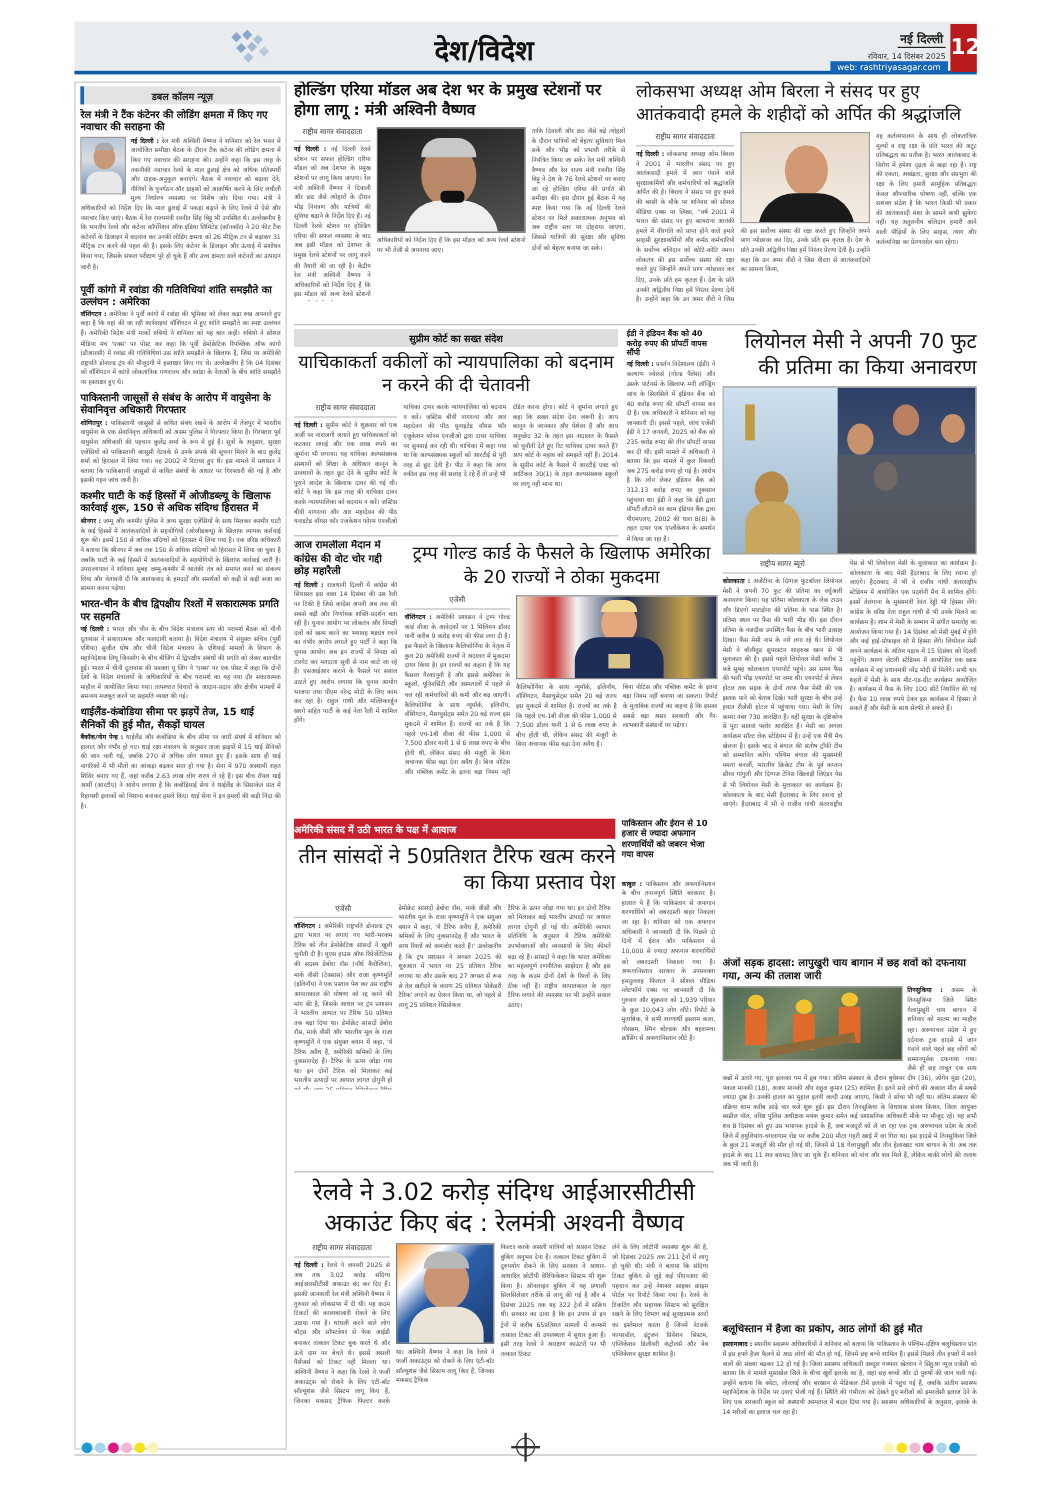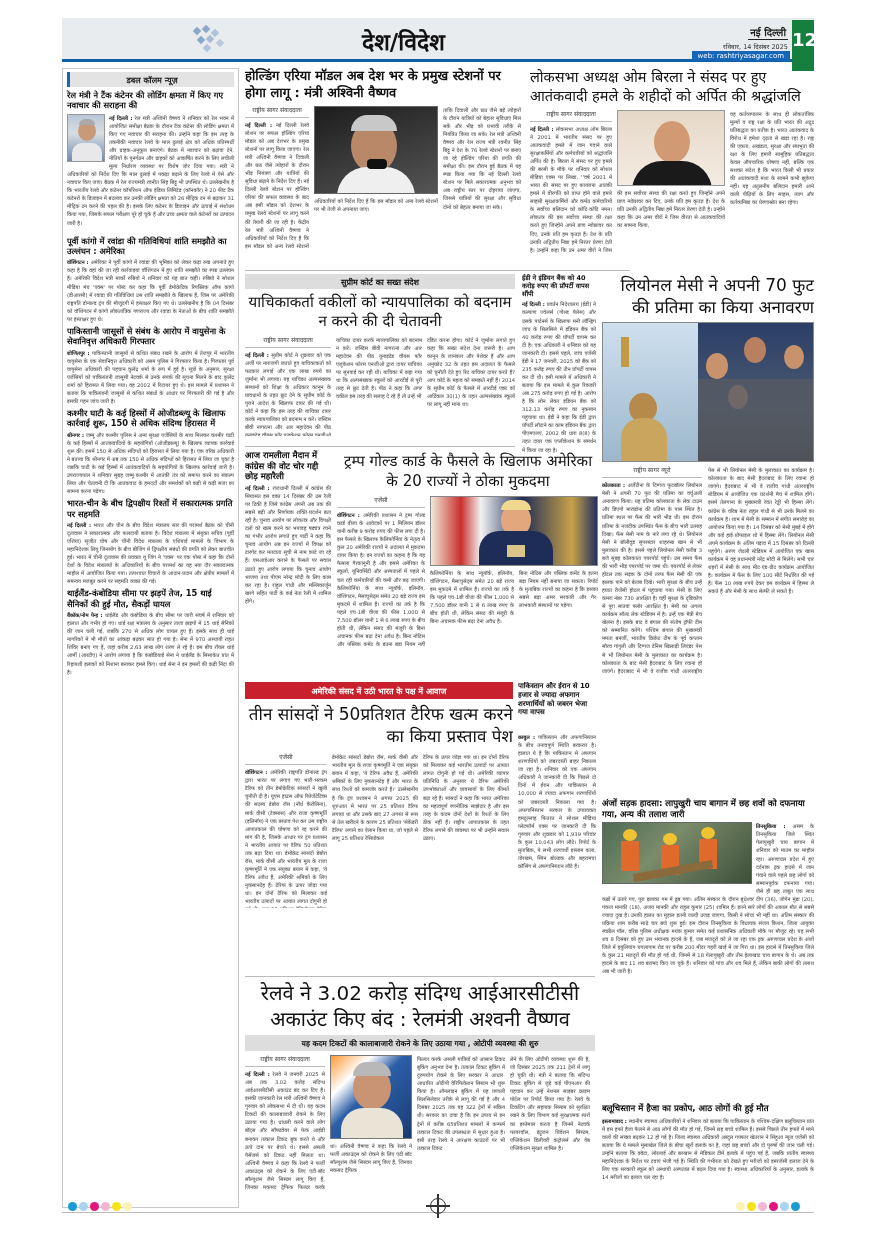--- a/index.html
+++ b/index.html
@@ -9,29 +9,29 @@
 .mast{position:absolute;left:0;top:0;width:752px;height:44px;background:#e9ecef;border-bottom:3px solid #0e5ea8}
 .mast-left{position:absolute;left:0;top:0;width:126px;height:44px;background:#1565b8;clip-path:polygon(0 0,100% 0,93% 100%,0 100%)}
 .mast-left .brand{position:absolute;left:20px;top:7px;color:#fff;font-size:21px;font-weight:bold;letter-spacing:.5px}
 .mast-dots{position:absolute;left:130px;top:6px;width:40px;height:30px}
 .mast-dots span{position:absolute;width:6px;height:6px;background:#8aa7c9;transform:rotate(45deg)}
 .mast-section{position:absolute;left:300px;top:7px;font-size:23px;font-weight:bold;color:#111}
 .mast-right{position:absolute;right:26px;top:3px;text-align:right}
 .mast-city{font-size:10px;font-weight:bold;color:#222;border-bottom:1px solid #222;display:inline-block;padding:0 2px}
 .mast-date{font-size:6.5px;color:#333;margin-top:2px}
 .mast-web{position:absolute;right:24px;top:33px;font-size:7px;color:#fff;background:#1565b8;padding:1px 6px}
-.pgno{position:absolute;right:0;top:2px;width:22px;height:51px;background:#15803d;color:#fff;font-size:18px;font-weight:bold;text-align:left;line-height:40px}
+.pgno{position:absolute;right:0;top:2px;width:22px;height:40px;background:#b91c1c;color:#fff;font-size:18px;font-weight:bold;text-align:left;line-height:40px}
 .col{position:absolute}
 .h{font-weight:bold;color:#111;line-height:1.25}
 .body{font-size:5.2px;line-height:1.55;color:#444;text-align:justify}
 .body .lead{font-weight:bold;color:#111}
 .sep{position:absolute;background:#bbb}
 .boxed{border:1px solid #c9c9c9}
 .band-gray{background:#ddd;text-align:center;font-weight:bold;color:#111}
-.band-red{background:#c8202d;color:#fff;text-align:center;font-weight:bold}
+.band-red{background:#c8202d;color:#fff;font-weight:bold}
 .byline{font-size:6px;text-align:center;color:#333;border-bottom:1px solid #bbb;padding-bottom:3px}
 .regmarks{position:absolute;top:1202px;display:flex;gap:2px}
 .regmarks span{width:9px;height:9px;border-radius:50%}
 .cross{position:absolute;top:1198px;left:430px;width:16px;height:16px;border:1.5px solid #333;border-radius:50%}
 .cross:before{content:"";position:absolute;left:-5px;top:6px;width:24px;height:1.5px;background:#333}
 .cross:after{content:"";position:absolute;left:6px;top:-5px;width:1.5px;height:24px;background:#333}
 </style>
 </head>
 <body>
 
@@ -242,21 +242,20 @@
       <div style="position:absolute;left:96px;top:16px;width:18px;height:30px;background:#e06a2c"></div>
       <div style="position:absolute;left:30px;top:44px;width:80px;height:8px;background:#8b6a3c;transform:rotate(-10deg)"></div>
     </div>
     <div class="body"><span class="lead">तिनसुकिया :</span> <span>असम के तिनसुकिया जिले स्थित गेलापुखुरी चाय बागान में शनिवार को मातम का माहौल रहा। अरुणाचल प्रदेश में हुए दर्दनाक ट्रक हादसे में जान गंवाने वाले पहले छह लोगों को सम्मानपूर्वक दफनाया गया। जैसे ही छह ताबूत एक साथ कब्रों में उतारे गए, पूरा इलाका गम में डूब गया। अंतिम संस्कार के दौरान बुधेश्वर दीप (36), जोगेन मुंडा (20), पंकज मानकी (18), अजय मानकी और राहुल कुमार (25) शामिल हैं। इतने सारे लोगों की अकाल मौत से सबसे ज्यादा दुख है। उनकी हालत का मुहाल इतनी जल्दी उजड़ जाएगा, किसी ने सोचा भी नहीं था। अंतिम संस्कार की प्रक्रिया शाम करीब साढ़े चार बजे शुरू हुई। इस दौरान तिनसुकिया के विधायक संजय किशन, जिला आयुक्त स्वप्नील पॉल, वरिष्ठ पुलिस अधीक्षक मयंक कुमार समेत कई प्रशासनिक अधिकारी मौके पर मौजूद रहे। यह सभी शव 8 दिसंबर को हुए उस भयानक हादसे के हैं, जब मजदूरों को ले जा रहा एक ट्रक अरुणाचल प्रदेश के अंजों जिले में हयुलियांग-चगलागाम रोड पर करीब 200 मीटर गहरी खाई में जा गिरा था। इस हादसे में तिनसुकिया जिले के कुल 21 मजदूरों की मौत हो गई थी, जिनमें से 18 गेलापुखुरी और तीन हेलाखाट चाय बागान के थे। अब तक हादसे के बाद 11 शव बरामद किए जा चुके हैं। शनिवार को पांच और शव मिले हैं, लेकिन बाकी लोगों की तलाश अब भी जारी है।</span></div>
   </div>
 
   <div class="sep" style="left:183px;top:958px;width:350px;height:1px"></div>
 
   <div class="col" style="left:183px;top:962px;width:350px;height:230px;overflow:hidden">
     <div class="h" style="font-size:20px;font-weight:normal;text-align:center;line-height:1.3">रेलवे ने 3.02 करोड़ संदिग्ध आईआरसीटीसी अकाउंट किए बंद : रेलमंत्री अश्वनी वैष्णव</div>
-    <div class="band-gray" style="font-size:7.5px;padding:3px 0;margin-top:3px">यह कदम टिकटों की कालाबाजारी रोकने के लिए उठाया गया , ओटीपी व्यवस्था की शुरु</div>
     <div style="display:flex;gap:5px;margin-top:4px">
       <div style="width:80px">
         <div class="byline">राष्ट्रीय सागर संवाददाता</div>
         <div class="body" style="margin-top:3px;height:120px;overflow:hidden"><span class="lead">नई दिल्ली :</span> <span>रेलवे ने जनवरी 2025 से अब तक 3.02 करोड़ संदिग्ध आईआरसीटीसी अकाउंट बंद कर दिए हैं। इसकी जानकारी रेल मंत्री अश्विनी वैष्णव ने गुरुवार को लोकसभा में दी थी। यह कदम टिकटों की कालाबाजारी रोकने के लिए उठाया गया है। धांधली करने वाले लोग बॉट्स और सॉफ्टवेयर से फेक आईडी बनाकर तत्काल टिकट बुक करते थे और ऊंचे दाम पर बेचते थे। इससे असली पैसेंजर्स को टिकट नहीं मिलता था। अश्विनी वैष्णव ने कहा कि रेलवे ने फर्जी अकाउंट्स को रोकने के लिए एंटी-बॉट सॉल्यूशंस जैसे सिस्टम लागू किए हैं, जिनका मकसद ट्रैफिक फिल्टर करके असली यात्रियों को आसान टिकट बुकिंग अनुभव देना है। तत्काल टिकट बुकिंग में दुरुपयोग रोकने के लिए सरकार ने आधार-आधारित ओटीपी वेरिफिकेशन सिस्टम भी शुरू किया है। ऑनलाइन बुकिंग में यह प्रणाली सिलसिलेवार तरीके से लागू की गई है और 4 दिसंबर 2025 तक यह 322 ट्रेनों में सक्रिय थी। सरकार का दावा है कि इन उपाय से इन ट्रेनों में करीब 65प्रतिशत मामलों में कन्फर्म तत्काल टिकट की उपलब्धता में सुधार हुआ है। इसी तरह रेलवे ने आरक्षण काउंटरों पर भी तत्काल टिकट लेने के लिए ओटीपी व्यवस्था शुरू की है, जो दिसंबर 2025 तक 211 ट्रेनों में लागू हो चुकी थी। मंत्री ने बताया कि संदिग्ध टिकट बुकिंग से जुड़े कई पीएनआर की पहचान कर उन्हें नेशनल साइबर क्राइम पोर्टल पर रिपोर्ट किया गया है। रेलवे के टिकटिंग और सहायक सिस्टम को सुरक्षित रखने के लिए विभाग कई सुरक्षात्मक स्तरों का इस्तेमाल करता है जिनमें नेटवर्क फायरवॉल, इंट्रूजन प्रिवेंशन सिस्टम, एप्लिकेशन डिलीवरी कंट्रोलर्स और वेब एप्लिकेशन सुरक्षा शामिल है।</span></div>
       </div>
       <div style="width:82px">
         <div style="height:84px;background:linear-gradient(135deg,#ff9933 0,#ffffff 25%,#2c5fa8 45%,#1a3b73 100%);position:relative;overflow:hidden;border:1px solid #777">
           <div style="position:absolute;left:22px;top:10px;width:38px;height:44px;border-radius:50%;background:#c99474"></div>
           <div style="position:absolute;left:22px;top:6px;width:38px;height:14px;border-radius:18px 18px 0 0;background:#b8b8b8"></div>
           <div style="position:absolute;left:10px;top:52px;width:62px;height:40px;border-radius:22px 22px 0 0;background:#e9e4d6"></div>

